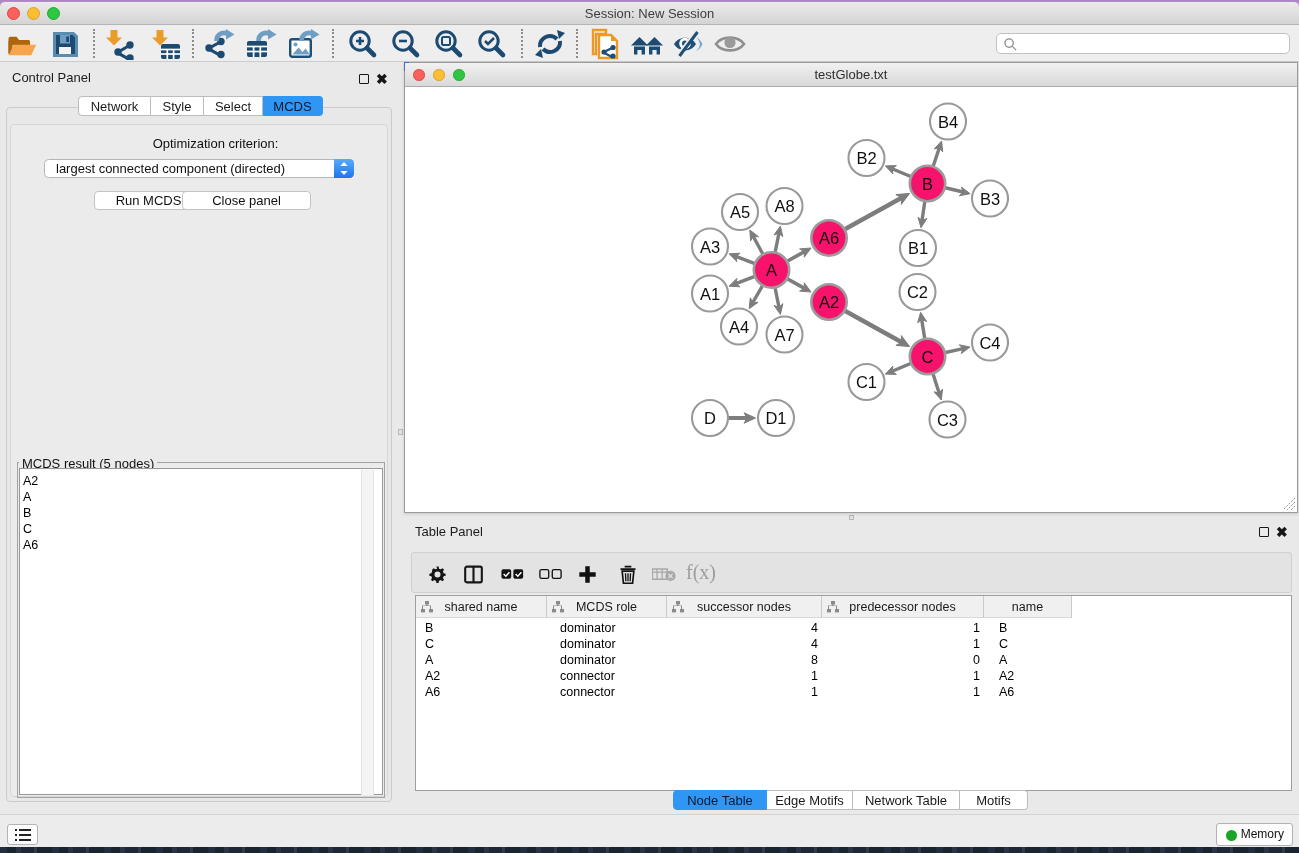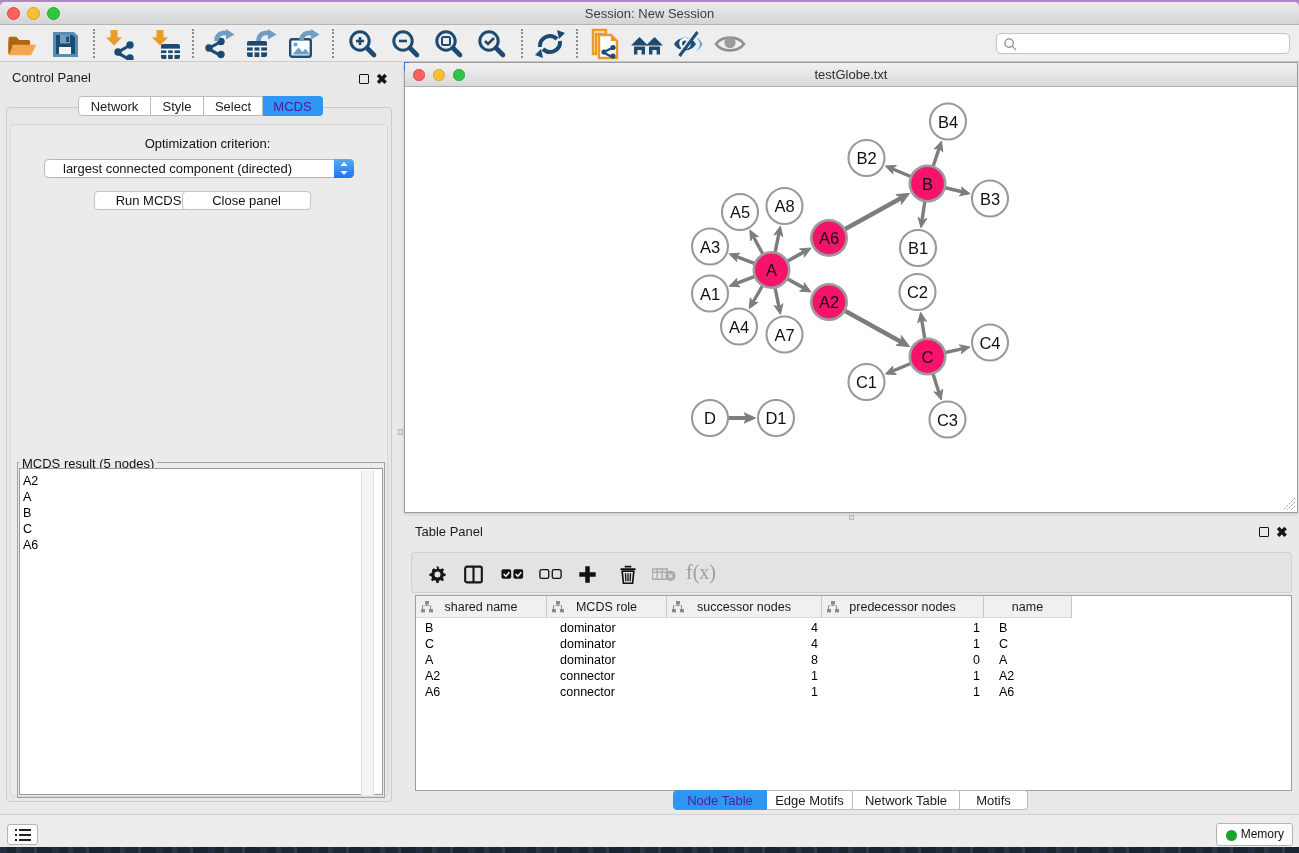--- a/index.html
+++ b/index.html
@@ -19,26 +19,26 @@
 #mainbg{left:0;top:62px;width:1299px;height:752px;background:#e9e9e9}
 
 #cp-title{left:12px;top:70px;font-size:13px;color:#1c1c1c}
 .winbtns{position:absolute;font-size:12px;color:#161616;box-sizing:border-box}
 #cp-float{left:359px;top:74px;width:10px;height:10px;border:1.7px solid #161616;border-radius:1px}
 #cp-close{left:376px;top:71px;font-size:14px;font-weight:bold}
 .tabs{position:absolute;display:flex;height:20px;font-size:13px}
 .tab{border:1px solid #bcbcbc;border-left:none;background:#fff;color:#1a1a1a;text-align:center;line-height:19px}
 .tab.first{border-left:1px solid #bcbcbc;border-radius:4px 0 0 4px}
 .tab.last{border-radius:0 4px 4px 0}
-.tab.sel{background:#2f96f3;border-color:#2f96f3;color:#4c1d95}
+.tab.sel{background:#2f96f3;border-color:#2f96f3;color:#0f172a}
 #cp-tabs{left:78px;top:96px}
 #cp-outer{left:6px;top:107px;width:386px;height:695px;background:#e8e8e8;border:1px solid #cbcbcb;border-radius:4px}
 #cp-inner{left:10px;top:124px;width:378px;height:673px;background:#ebebeb;border:1px solid #d6d6d6;border-radius:4px}
-#optlabel{left:8px;top:136px;width:399px;text-align:center;font-size:13px;color:#111}
-#cselect{left:44px;top:159px;width:310px;height:19px;background:#fff;border:1px solid #b6b6b6;border-radius:4.5px;font-size:13px;line-height:17px;padding-left:18px;color:#111}
+#optlabel{left:16px;top:136px;width:399px;text-align:center;font-size:13px;color:#111}
+#cselect{left:44px;top:159px;width:310px;height:19px;background:#fff;border:1px solid #b6b6b6;border-radius:4.5px;font-size:13px;line-height:17px;padding-left:11px;color:#111}
 #cstepper{position:absolute;right:-1px;top:-1px;width:20px;height:19px;border-radius:0 4.5px 4.5px 0;background:linear-gradient(#59aaf9,#1c76ee)}
 .btn{position:absolute;height:19px;background:#fff;border:1px solid #c3c3c3;border-radius:4px;font-size:13px;text-align:center;line-height:17px;color:#111}
 #runbtn{left:94px;top:191px;width:109px}
 #closebtn{left:182px;top:191px;width:129px}
 #fieldset{left:17px;top:462px;width:368px;height:336px;border:1px solid #a2a2a2}
 #legend{left:19px;top:456px;background:#ebebeb;padding:0 3px;font-size:13px;color:#111}
 #mlist{left:19px;top:468px;width:364px;height:327px;background:#fff;border:1px solid #989898}
 #mlist .sb{position:absolute;right:8px;top:1px;width:13px;height:325px;background:#f4f4f4;border-left:1px solid #e2e2e2;border-right:1px solid #e2e2e2}
 #mlist .items{position:absolute;left:3px;top:4px;font-size:12.5px;line-height:16px;color:#000}
 

